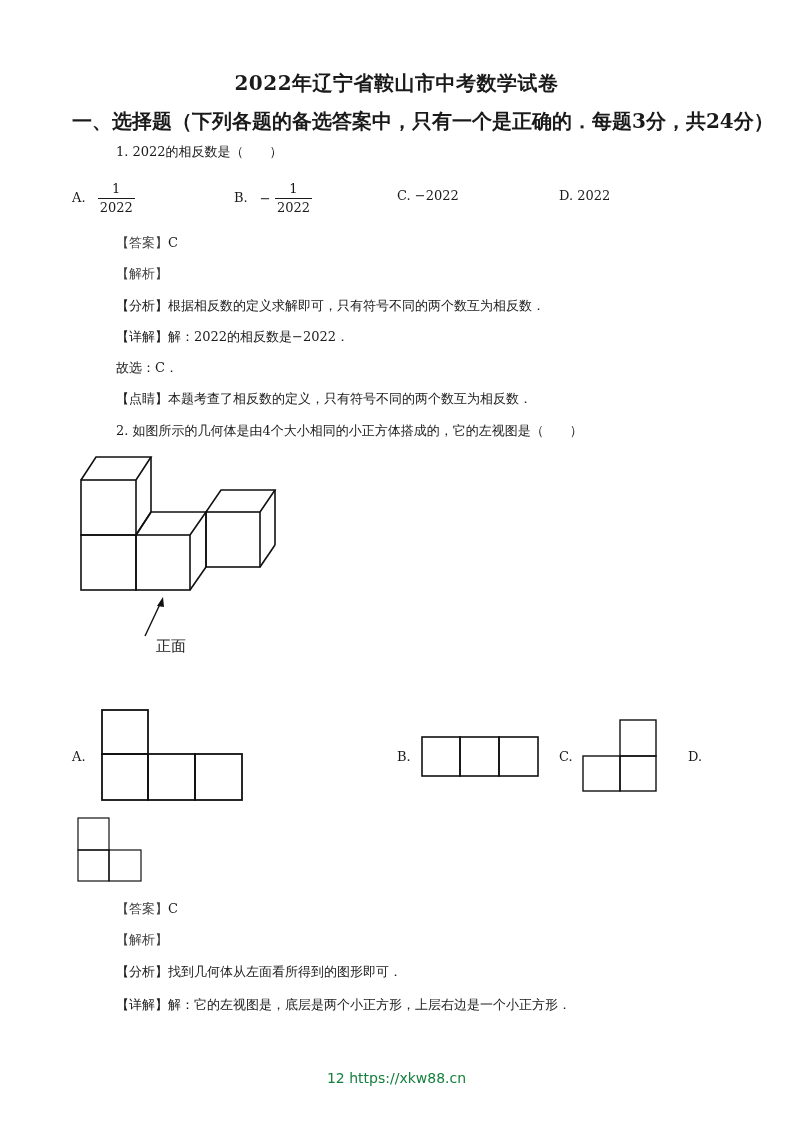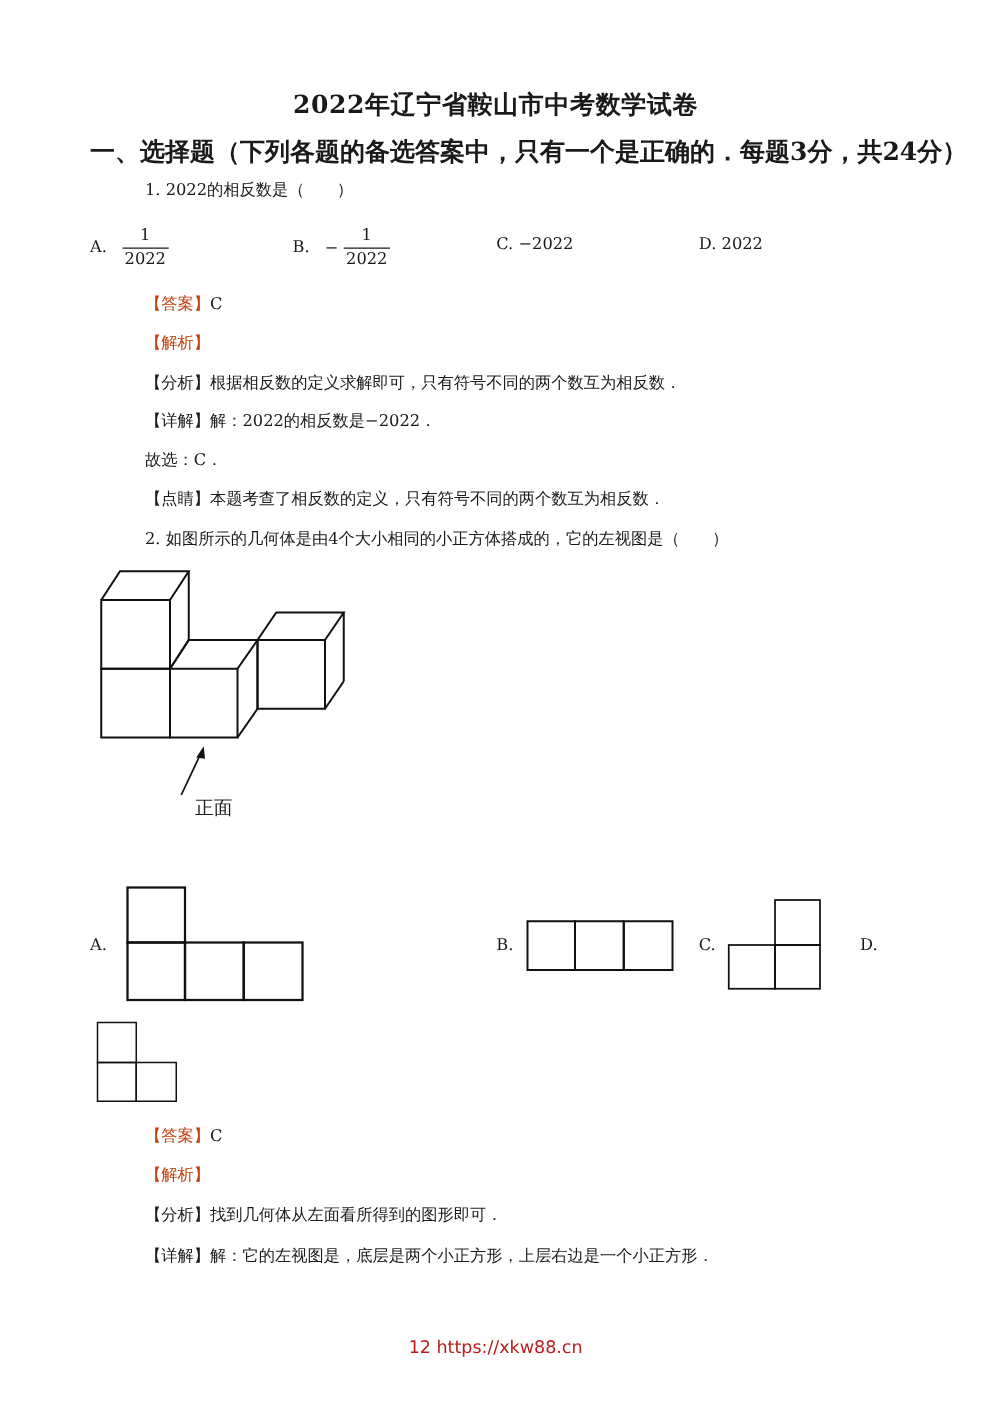--- a/index.html
+++ b/index.html
@@ -2,28 +2,28 @@
 <html><head>
 <meta charset="utf-8">
 <style>
   html, body { margin:0; padding:0; background:#ffffff; }
   body { width:793px; height:1122px; position:relative; overflow:hidden;
          font-family:"DejaVu Serif","Liberation Serif",serif; color:#1a1a1a; }
   .abs { position:absolute; white-space:nowrap; }
   .title { left:0; width:793px; top:70px; text-align:center; font-size:20px; font-weight:bold; letter-spacing:0.5px; }
   .section { left:72px; top:108px; font-size:20px; font-weight:bold; }
   .line { font-size:13px; left:72px;margin-left:44px; }
-  .blue { color:#c2410c; }
+  .blue { color:#404040; }
   .frac { display:inline-block; vertical-align:middle; text-align:center; font-size:13px; line-height:18px; }
   .frac .num { display:block; padding:0 2px; }
   .frac .den { display:block; border-top:1px solid #1a1a1a; padding:0 2px; }
   .opt { font-size:13px; top:188px; }
   .optlbl { font-size:13px; }
   svg { position:absolute; left:0; top:0; overflow:visible; }
-  .footer { left:0; width:793px; top:1070px; text-align:center; font-family:"DejaVu Sans","Liberation Sans",sans-serif; font-size:14px; color:#b91c1c; }
+  .footer { left:0; width:793px; top:1070px; text-align:center; font-family:"DejaVu Sans","Liberation Sans",sans-serif; font-size:14px; color:#15803d; }
 </style>
 </head>
 <body>
 
 <div class="abs title">2022年辽宁省鞍山市中考数学试卷</div>
 <div class="abs section">一、选择题（下列各题的备选答案中，只有一个是正确的．每题3分，共24分）</div>
 
 <div class="abs line" style="top:143px;">1. 2022的相反数是（　　）</div>
 
 <div class="abs opt" style="left:72px; top:180px;">

